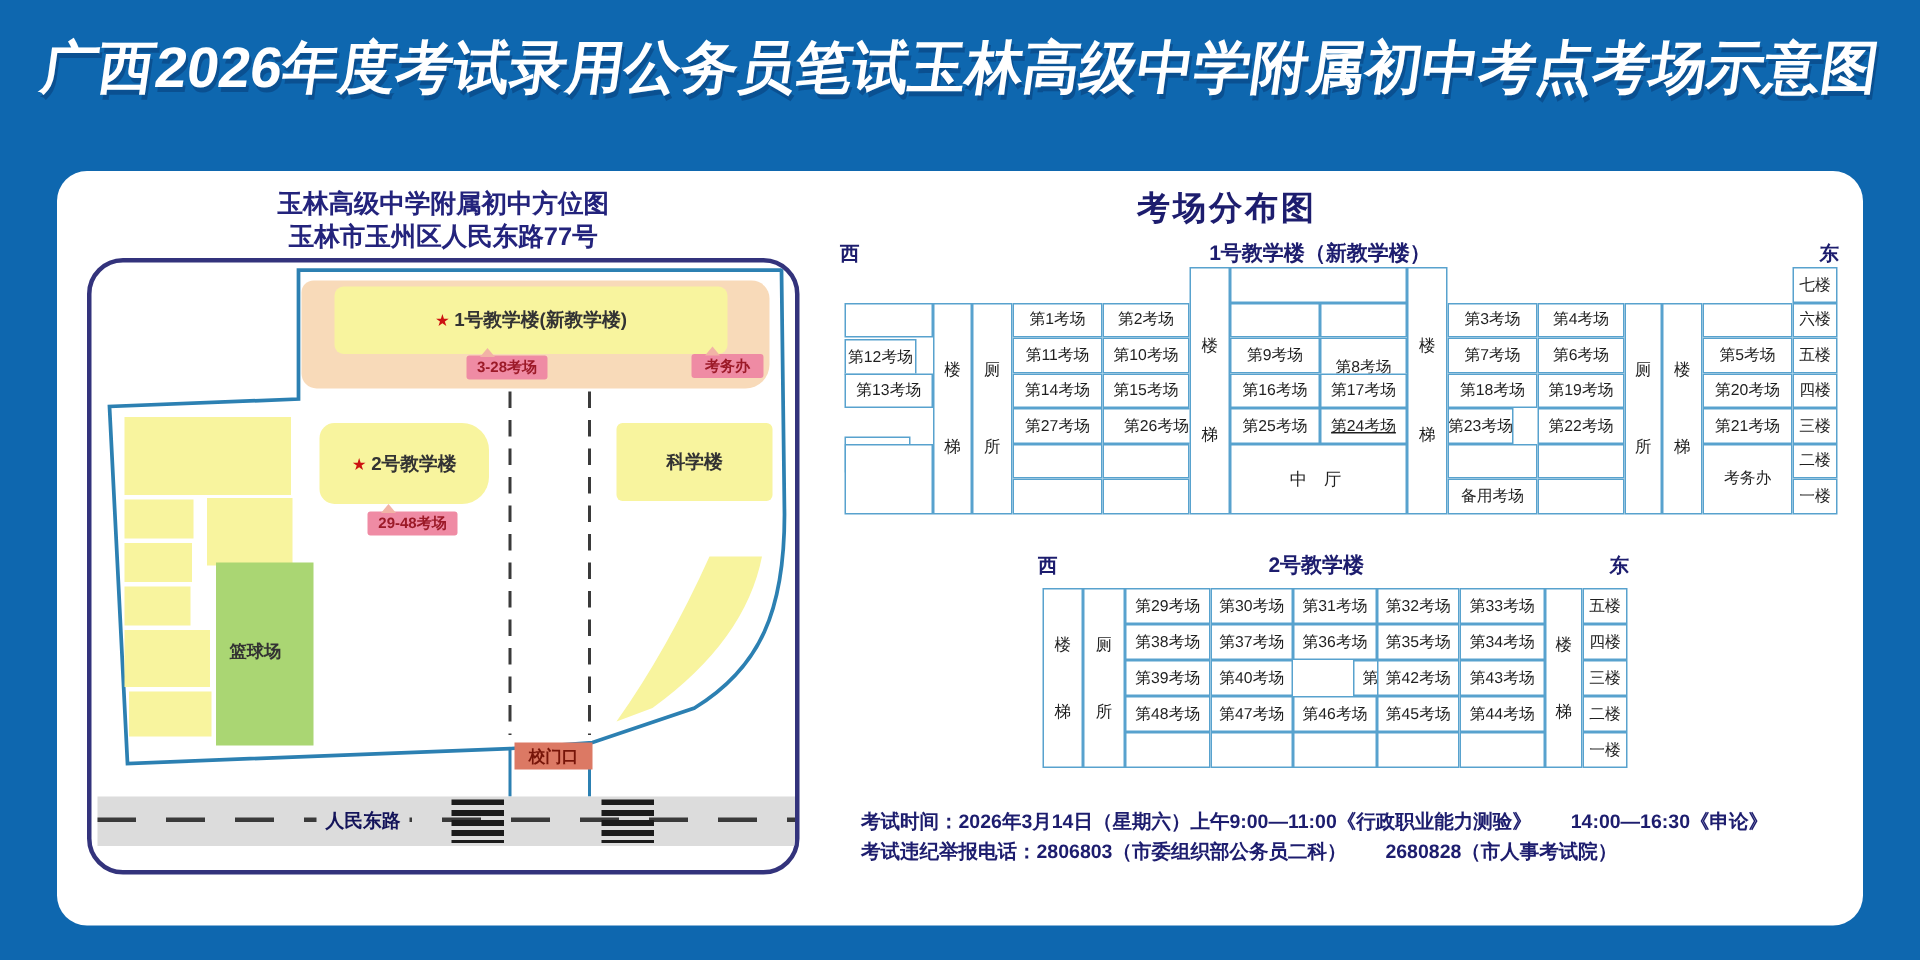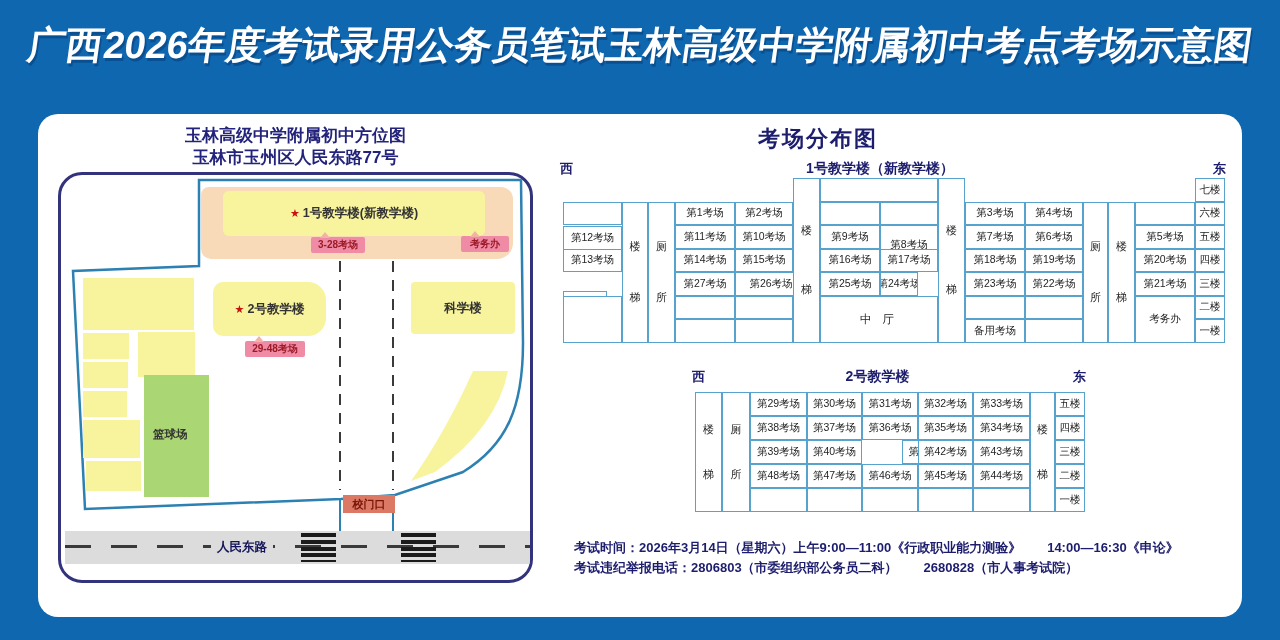--- a/index.html
+++ b/index.html
@@ -154,21 +154,21 @@
   </div>
 </div>
 
 <div id="dist-title" class="abs">考场分布图</div>
 
 <div class="abs dir-label" style="left:560px; top:160px;">西</div>
 <div class="abs tbl-title" style="left:760px; top:160px; width:240px;">1号教学楼（新教学楼）</div>
 <div class="abs dir-label" style="left:1198px; top:160px; width:28px; text-align:right;">东</div>
 <div class="table-host" id="b1-host" style="left: 563px; top: 178px; width: 662px; height: 164.5px;">
     <div class="cell empty" style="left: 0px; top: 23.5px; width: 59px; height: 23.5px;"></div>
-    <div class="cell room" style="left: 0px; top: 48px; width: 59px; height: 23.5px;">第12考场</div>
+    <div class="cell room" style="left: 0px; top: 48px; width: 48px; height: 23.5px;">第12考场</div>
     <div class="cell room" style="left: 0px; top: 70.5px; width: 59px; height: 23.5px;">第13考场</div>
     <div class="cell room" style="left: 0px; top: 94px; width: 44px; height: 23.5px; margin-top: 19px;">第28考场</div>
     <div class="cell empty" style="left: 0px; top: 117.5px; width: 59px; height: 47px;"></div>
     <div class="cell stair" style="left: 59px; top: 23.5px; width: 26px; height: 141px;">
       <span>楼</span>
       <span>梯</span>
     </div>
     <div class="cell toilet" style="left: 85px; top: 23.5px; width: 27px; height: 141px;">
       <span>厕</span>
       <span>所</span>
@@ -190,30 +190,30 @@
       <span>梯</span>
     </div>
     <div class="cell empty" style="left: 257px; top: 0px; width: 118px; height: 23.5px;"></div>
     <div class="cell empty" style="left: 257px; top: 23.5px; width: 60px; height: 23.5px;"></div>
     <div class="cell room" style="left: 257px; top: 47px; width: 60px; height: 23.5px;">第9考场</div>
     <div class="cell room" style="left: 257px; top: 70.5px; width: 60px; height: 23.5px;">第16考场</div>
     <div class="cell room" style="left: 257px; top: 94px; width: 60px; height: 23.5px;">第25考场</div>
     <div class="cell empty" style="left: 317px; top: 23.5px; width: 58px; height: 23.5px;"></div>
     <div class="cell room" style="left: 317px; top: 47px; width: 58px; height: 39px;">第8考场</div>
     <div class="cell room" style="left: 317px; top: 70.5px; width: 58px; height: 23.5px;">第17考场</div>
-    <div class="cell room" style="left: 317px; top: 94px; width: 38px; height: 23.5px;">第24考场</div>
+    <div class="cell room" style="left: 317px; top: 94px; width: 58px; height: 23.5px; text-decoration: underline;">第24考场</div>
     <div class="cell hall" style="left: 257px; top: 117.5px; width: 118px; height: 47px;">中 厅</div>
     <div class="cell stair" style="left: 375px; top: 0px; width: 27px; height: 164.5px;">
       <span>楼</span>
       <span>梯</span>
     </div>
     <div class="cell room" style="left: 402px; top: 23.5px; width: 60px; height: 23.5px;">第3考场</div>
     <div class="cell room" style="left: 402px; top: 47px; width: 60px; height: 23.5px;">第7考场</div>
     <div class="cell room" style="left: 402px; top: 70.5px; width: 60px; height: 23.5px;">第18考场</div>
-    <div class="cell room" style="left: 402px; top: 94px; width: 60px; height: 23.5px;">第23考场</div>
+    <div class="cell room" style="left: 402px; top: 94px; width: 44px; height: 23.5px;">第23考场</div>
     <div class="cell empty" style="left: 402px; top: 117.5px; width: 60px; height: 23.5px;"></div>
     <div class="cell room" style="left: 402px; top: 141px; width: 60px; height: 23.5px;">备用考场</div>
     <div class="cell room" style="left: 462px; top: 23.5px; width: 58px; height: 23.5px;">第4考场</div>
     <div class="cell room" style="left: 462px; top: 47px; width: 58px; height: 23.5px;">第6考场</div>
     <div class="cell room" style="left: 462px; top: 70.5px; width: 58px; height: 23.5px;">第19考场</div>
     <div class="cell room" style="left: 462px; top: 94px; width: 58px; height: 23.5px;">第22考场</div>
     <div class="cell empty" style="left: 462px; top: 117.5px; width: 58px; height: 23.5px;"></div>
     <div class="cell empty" style="left: 462px; top: 141px; width: 58px; height: 23.5px;"></div>
     <div class="cell toilet" style="left: 520px; top: 23.5px; width: 25px; height: 141px;">
       <span>厕</span>

